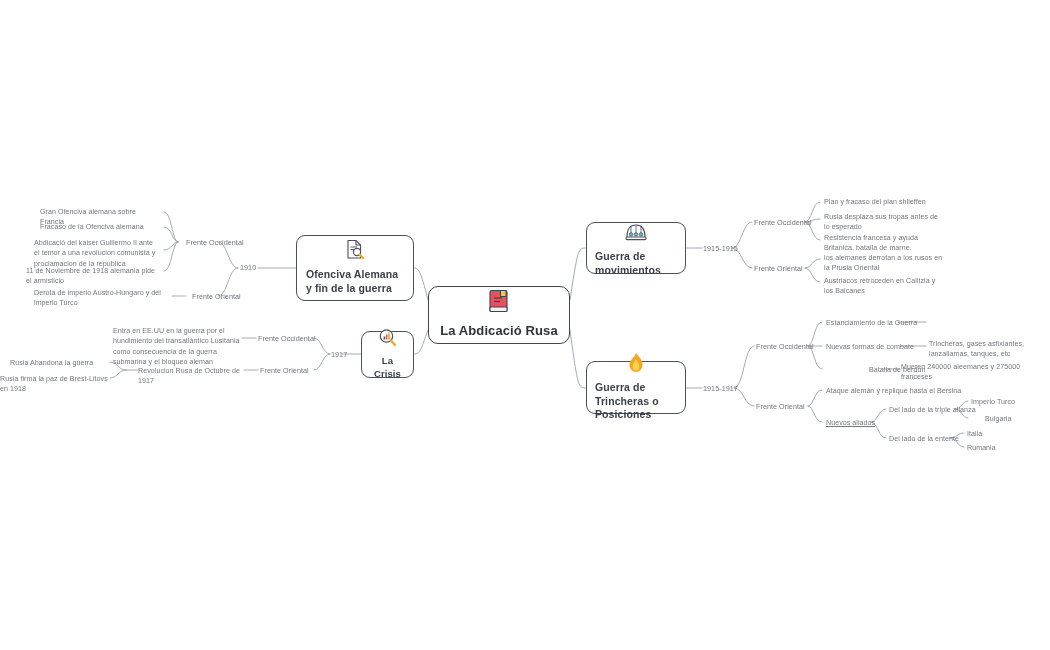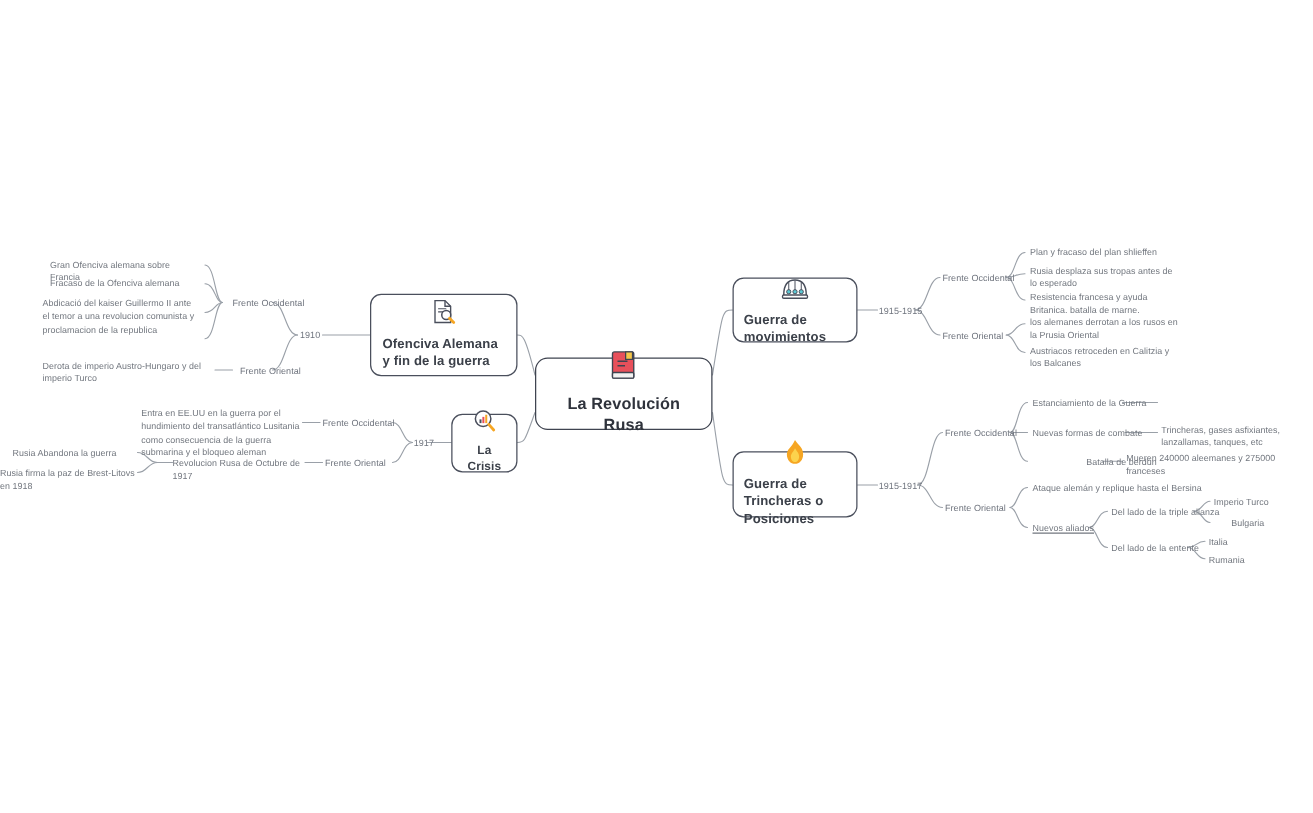--- a/index.html
+++ b/index.html
@@ -148,21 +148,21 @@
   <div class="node" id="n-central">
     <div class="ico">
       <svg width="22" height="26" viewBox="0 0 22 26" aria-hidden="true">
         <rect x="2" y="1.5" width="17" height="21" rx="1.6" fill="#e8505b" stroke="#3f4450" stroke-width="1.1"></rect>
         <rect x="2" y="18" width="17" height="4.5" rx="1" fill="#f2f2f2" stroke="#3f4450" stroke-width="1.1"></rect>
         <rect x="12.5" y="1.5" width="5.5" height="6" fill="#f6c64a" stroke="#3f4450" stroke-width="1"></rect>
         <line x1="6" y1="9" x2="14" y2="9" stroke="#3f4450" stroke-width="1.2"></line>
         <line x1="6" y1="12.5" x2="12" y2="12.5" stroke="#3f4450" stroke-width="1.2"></line>
       </svg>
     </div>
-    <div class="ttl" style="width:100%;text-align:center;">La Revolución Rusa</div>
+    <div class="ttl" style="width:100%;text-align:center;">La Abdicació Rusa</div>
   </div>
 
   <div class="node" id="n-ofensiva">
     <div class="ico">
       <svg width="20" height="21" viewBox="0 0 20 21" aria-hidden="true">
         <path d="M3 1.5h8l4.5 4.5V19H3z" fill="#fff" stroke="#4a4f5c" stroke-width="1.1"></path>
         <path d="M11 1.5V6h4.5" fill="none" stroke="#4a4f5c" stroke-width="1.1"></path>
         <line x1="5.5" y1="8" x2="12" y2="8" stroke="#4a4f5c" stroke-width=".9"></line>
         <line x1="5.5" y1="10.5" x2="10" y2="10.5" stroke="#4a4f5c" stroke-width=".9"></line>
         <circle cx="12" cy="13" r="3.6" fill="#fff" stroke="#4a4f5c" stroke-width="1.2"></circle>
@@ -211,20 +211,21 @@
     <div class="ttl">Guerra de Trincheras o Posiciones</div>
   </div>
 
   <div class="lbl date" style="left:240px;top:263px;">1910</div>
   <div class="lbl" style="left:186px;top:238px;">Frente Occidental</div>
   <div class="lbl" style="left:192px;top:292px;">Frente Oriental</div>
 
   <div class="lbl r leafline" style="left:40px;top:207px;width:120px;">Gran Ofenciva alemana sobre Francia</div>
   <div class="lbl r leafline" style="left:40px;top:222px;width:120px;">Fracaso de la Ofenciva alemana</div>
   <div class="lbl r leafline" style="left:34px;top:238px;width:126px;">Abdicació del kaiser Guillermo II ante el temor a una revolucion comunista y proclamacion de la republica</div>
+  <div class="lbl r leafline" style="left:26px;top:266px;width:134px;">11 de Noviembre de 1918 alemania pide el armisticio</div>
   <div class="lbl r leafline" style="left:34px;top:288px;width:134px;">Derota de imperio Austro-Hungaro y del imperio Turco</div>
 
   <div class="lbl date" style="left:331px;top:350px;">1917</div>
   <div class="lbl" style="left:258px;top:334px;">Frente Occidental</div>
   <div class="lbl" style="left:260px;top:366px;">Frente Oriental</div>
 
   <div class="lbl leafline" style="left:113px;top:326px;width:128px;">Entra en EE.UU en la guerra por el hundimiento del transatlántico Lusitania como consecuencia de la guerra submarina y el bloqueo aleman</div>
   <div class="lbl r leafline" style="left:138px;top:366px;width:118px;">Revolucion Rusa de Octubre de 1917</div>
   <div class="lbl r leafline" style="left:10px;top:358px;width:98px;">Rusia Abandona la guerra</div>
   <div class="lbl r leafline" style="left:0px;top:374px;width:108px;">Rusia firma la paz de Brest-Litovs en 1918</div>

